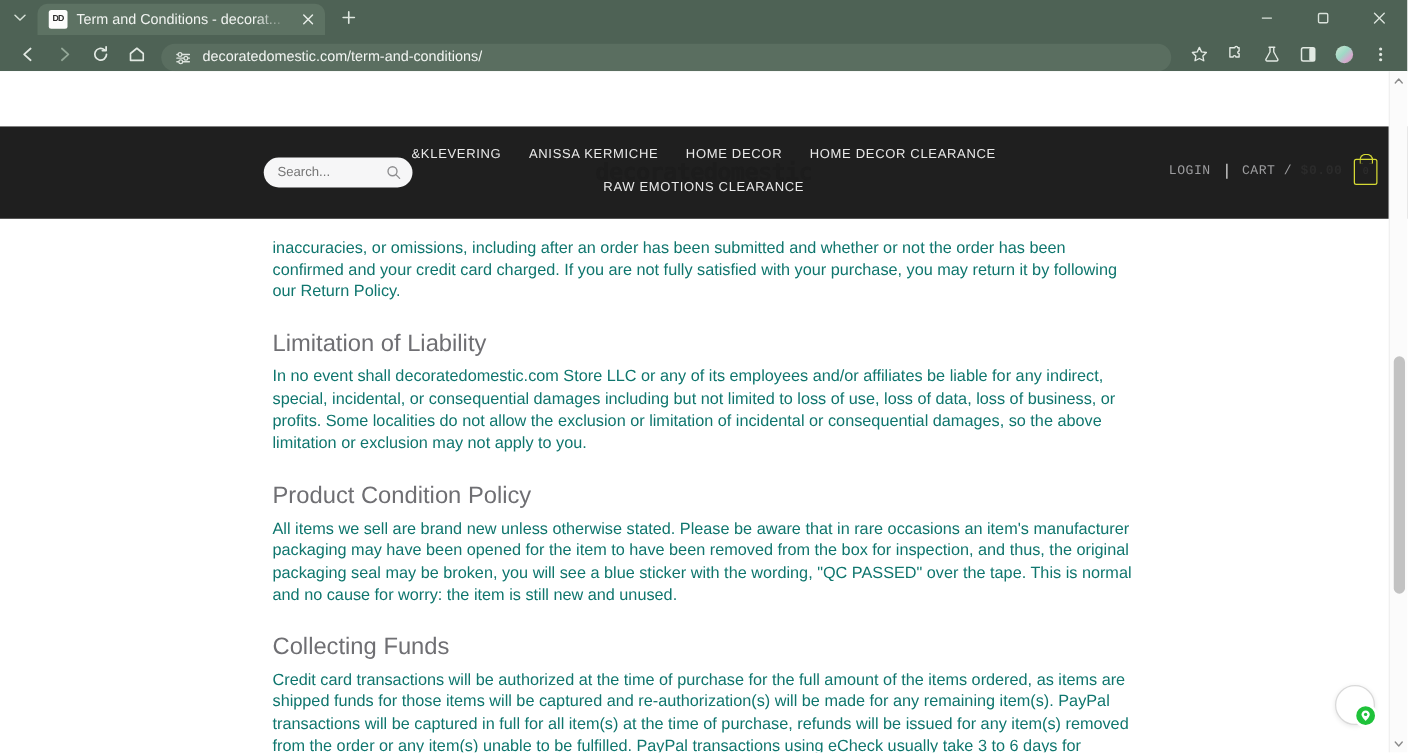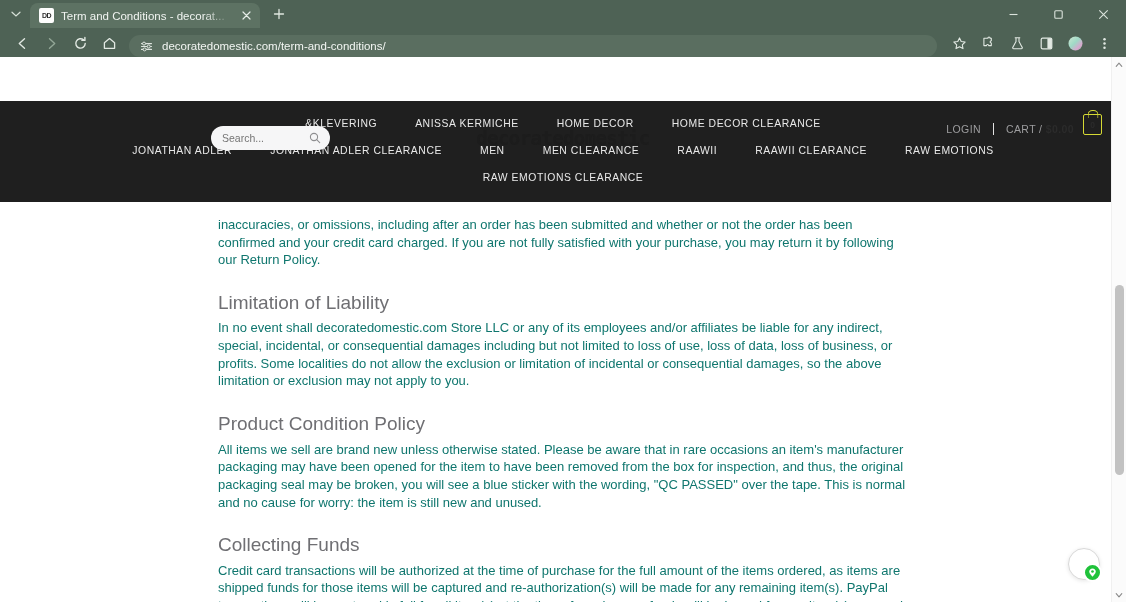--- a/index.html
+++ b/index.html
@@ -94,22 +94,22 @@
     font-family: "Liberation Sans", sans-serif;
   }
   .search-icon { margin-left: auto; color: #8e8e90; display:flex; }
   .brand {
     position: absolute; left: 0; right:0; top: 70px; text-align:center;
     font-family: "DejaVu Sans Mono", monospace;
     font-size: 19px; font-weight: 700; letter-spacing: -0.6px;
     color: #1c1c1c;
   }
   .header-right {
-    position:absolute; right: 24px; top: 54px;
-    display:flex; align-items:flex-end; gap: 0px; height: 24px;
+    position:absolute; right: 24px; top: 68px;
+    display:flex; align-items:center; gap: 0px; height: 24px; font-family: Liberation Mono, monospace;
   }
   .hdr-login { font-size: 10.5px; color: #9d9d9f; letter-spacing:0.4px; padding-right:12px; border-right:1px solid #e2e2e2;}
   .hdr-cart { font-size: 10.5px; color: #9d9d9f; letter-spacing:0.4px; padding-left:12px; }
   .hdr-cart b { color: #2b2b2b; font-weight: 700; }
   .cart-bag {
     margin-left: 9px; width: 19px; height: 21px; position: relative;
     border: 1.6px solid #d5d934; border-radius: 2px;
     display:flex;align-items:center;justify-content:center;
   }
   .cart-bag::before {
@@ -118,21 +118,21 @@
     border-radius: 5px 5px 0 0;
   }
   .cart-bag span { font-size: 8.5px; color: #2b2b2b; font-weight:700; }
 
   
   .site-nav {
     background: #1f1f1f; padding: 9px 0 11px 0;
   }
   .nav-row {
     display: flex; justify-content: center; align-items: center;
-    flex-wrap: nowrap; gap: 16px; padding: 4px 0;
+    flex-wrap: nowrap; gap: 0px; padding: 4px 0;
   }
   .nav-item {
     color: #e9e9e9; font-size: 10.4px; letter-spacing: 0.55px;
     padding: 4px 11px; white-space: nowrap;
   }
 
   
   .content {
     padding: 14px 0 0 0;
     position: relative;
@@ -330,29 +330,20 @@
     </div>
 
     <div class="site-nav">
       <div class="nav-row">
         <a class="nav-item">&amp;KLEVERING</a>
         <a class="nav-item">ANISSA KERMICHE</a>
         <a class="nav-item">HOME DECOR</a>
         <a class="nav-item">HOME DECOR CLEARANCE</a>
       </div>
       <div class="nav-row">
-        <a class="nav-item">JONATHAN ADLER</a>
-        <a class="nav-item">JONATHAN ADLER CLEARANCE</a>
-        <a class="nav-item">MEN</a>
-        <a class="nav-item">MEN CLEARANCE</a>
-        <a class="nav-item">RAAWII</a>
-        <a class="nav-item">RAAWII CLEARANCE</a>
-        <a class="nav-item">RAW EMOTIONS</a>
-      </div>
-      <div class="nav-row">
         <a class="nav-item">RAW EMOTIONS CLEARANCE</a>
       </div>
     </div>
 
     <div class="content">
       <div class="doc">
 
         <p>inaccuracies, or omissions, including after an order has been submitted and whether or not the order has been confirmed and your credit card charged. If you are not fully satisfied with your purchase, you may return it by following our Return Policy.</p>
 
         <h4>Limitation of Liability</h4>

